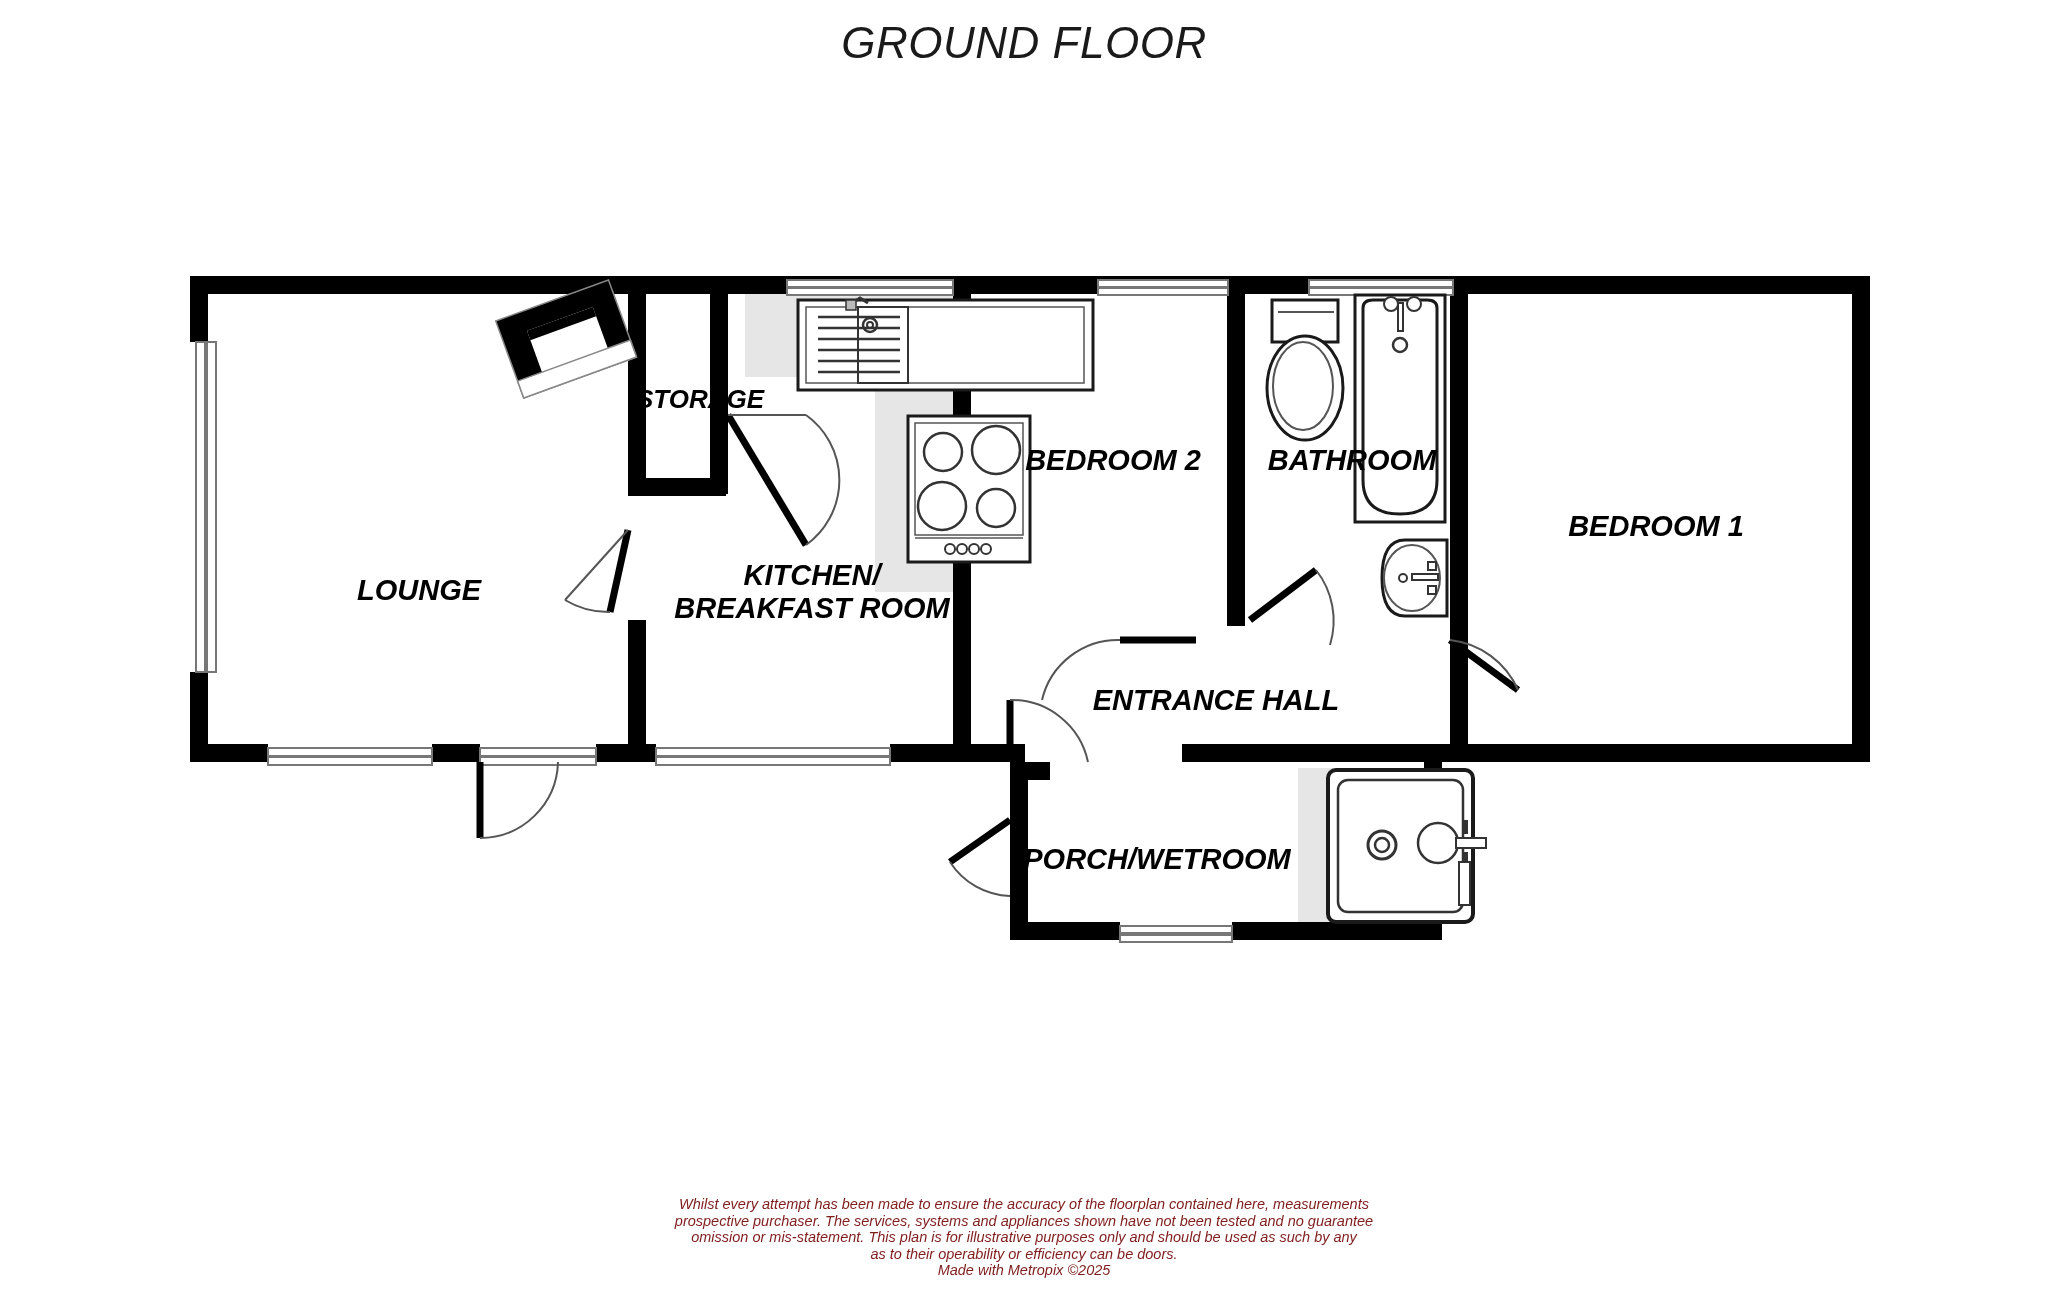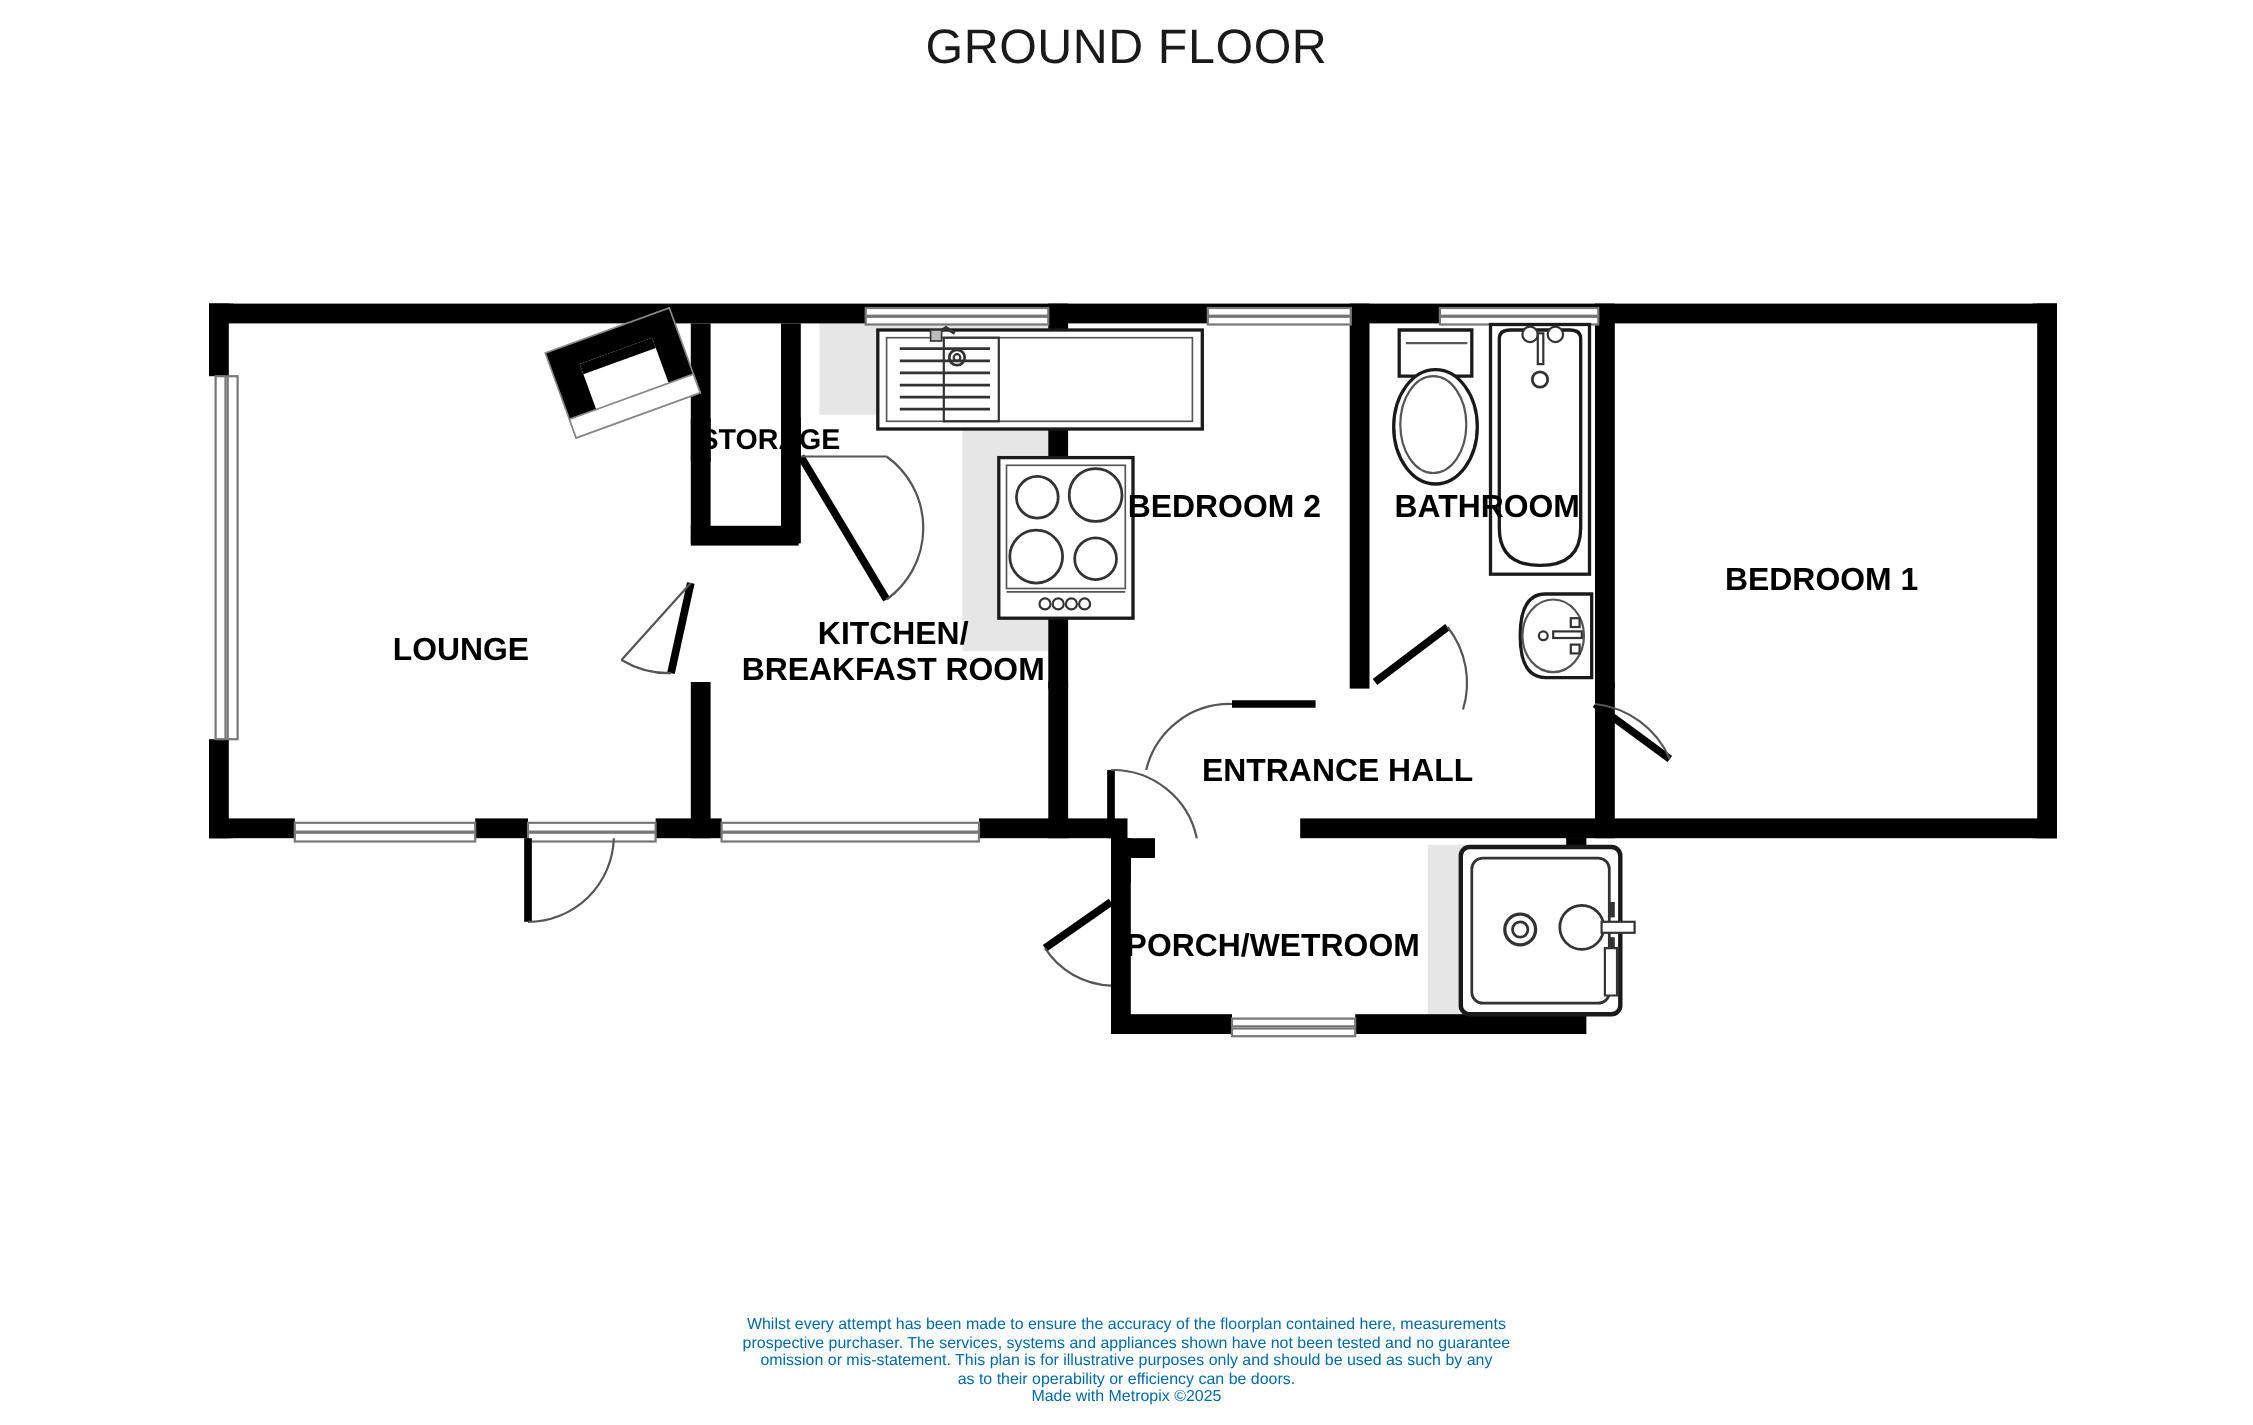--- a/index.html
+++ b/index.html
@@ -11,20 +11,21 @@
     width: 2048px;
     height: 1295px;
     font-family: "Liberation Sans", sans-serif;
     position: relative;
     overflow: hidden;
   }
   #plan-root {
     position: relative;
     width: 2048px;
     height: 1295px;
+    font-style: italic;
   }
   .floor-title {
     position: absolute;
     top: 18px;
     left: 0;
     width: 2048px;
     text-align: center;
     font-size: 44px;
     font-weight: 400;
     letter-spacing: 0.5px;
@@ -44,21 +45,21 @@
   .rl-24 { font-size: 26px; }
   .rl-28 { font-size: 29px; }
   .disclaimer {
     position: absolute;
     left: 0;
     top: 1196px;
     width: 2048px;
     text-align: center;
     font-size: 14.5px;
     line-height: 16.5px;
-    color: #0369a1;
+    color: #7f1d1d;
   }
   .disclaimer div { white-space: nowrap; }
 </style>
 </head>
 <body>
 
 <div id="plan-root">
 
   <div class="floor-title">GROUND FLOOR</div>
 

